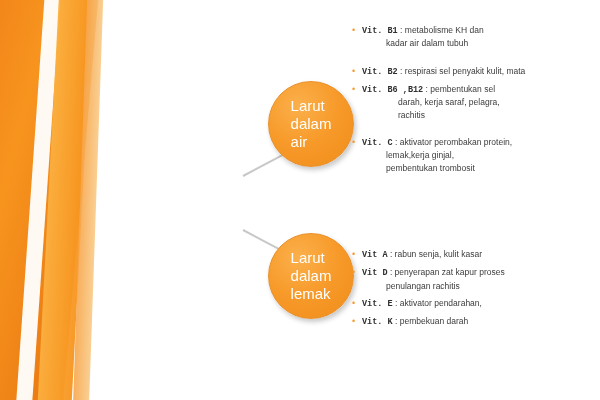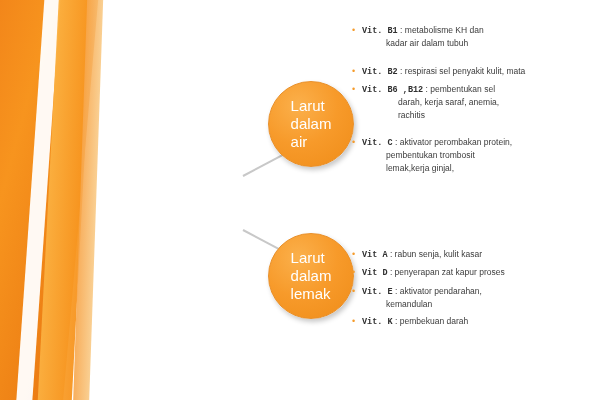--- a/index.html
+++ b/index.html
@@ -223,59 +223,59 @@
       <span class="bullet-dot">•</span>
       <span class="bullet-text">
         <b>Vit. B2</b><span> : </span><span>respirasi sel penyakit kulit, mata</span>
       </span>
     </div>
 
     <div class="bullet-row">
       <span class="bullet-dot">•</span>
       <span class="bullet-text">
         <b>Vit. B6 ,B12</b><span> : </span><span>pembentukan sel</span>
-        <span class="indent2">darah, kerja saraf, anemia,</span>
+        <span class="indent2">darah, kerja saraf, pelagra,</span>
         <span class="indent2">rachitis</span>
       </span>
     </div>
 
     <div class="spacer-lg"></div>
 
     <div class="bullet-row">
       <span class="bullet-dot">•</span>
       <span class="bullet-text">
         <b>Vit. C</b><span> : </span><span>aktivator perombakan protein,</span>
+        <span class="indent">lemak,kerja ginjal,</span>
         <span class="indent">pembentukan trombosit</span>
-        <span class="indent">lemak,kerja ginjal,</span>
       </span>
     </div>
 
   </div>
 
   <div class="group-bottom">
 
     <div class="bullet-row">
       <span class="bullet-dot">•</span>
       <span class="bullet-text">
         <b>Vit A</b><span> : </span><span>rabun senja, kulit kasar</span>
       </span>
     </div>
 
     <div class="bullet-row">
       <span class="bullet-dot">•</span>
       <span class="bullet-text">
         <b>Vit D</b><span> : </span><span>penyerapan zat kapur proses</span>
+        <span class="indent">penulangan rachitis</span>
       </span>
     </div>
 
     <div class="bullet-row">
       <span class="bullet-dot">•</span>
       <span class="bullet-text">
         <b>Vit. E</b><span> : </span><span>aktivator pendarahan,</span>
-        <span class="indent">kemandulan</span>
       </span>
     </div>
 
     <div class="bullet-row">
       <span class="bullet-dot">•</span>
       <span class="bullet-text">
         <b>Vit. K</b><span> : </span><span>pembekuan darah</span>
       </span>
     </div>
 

